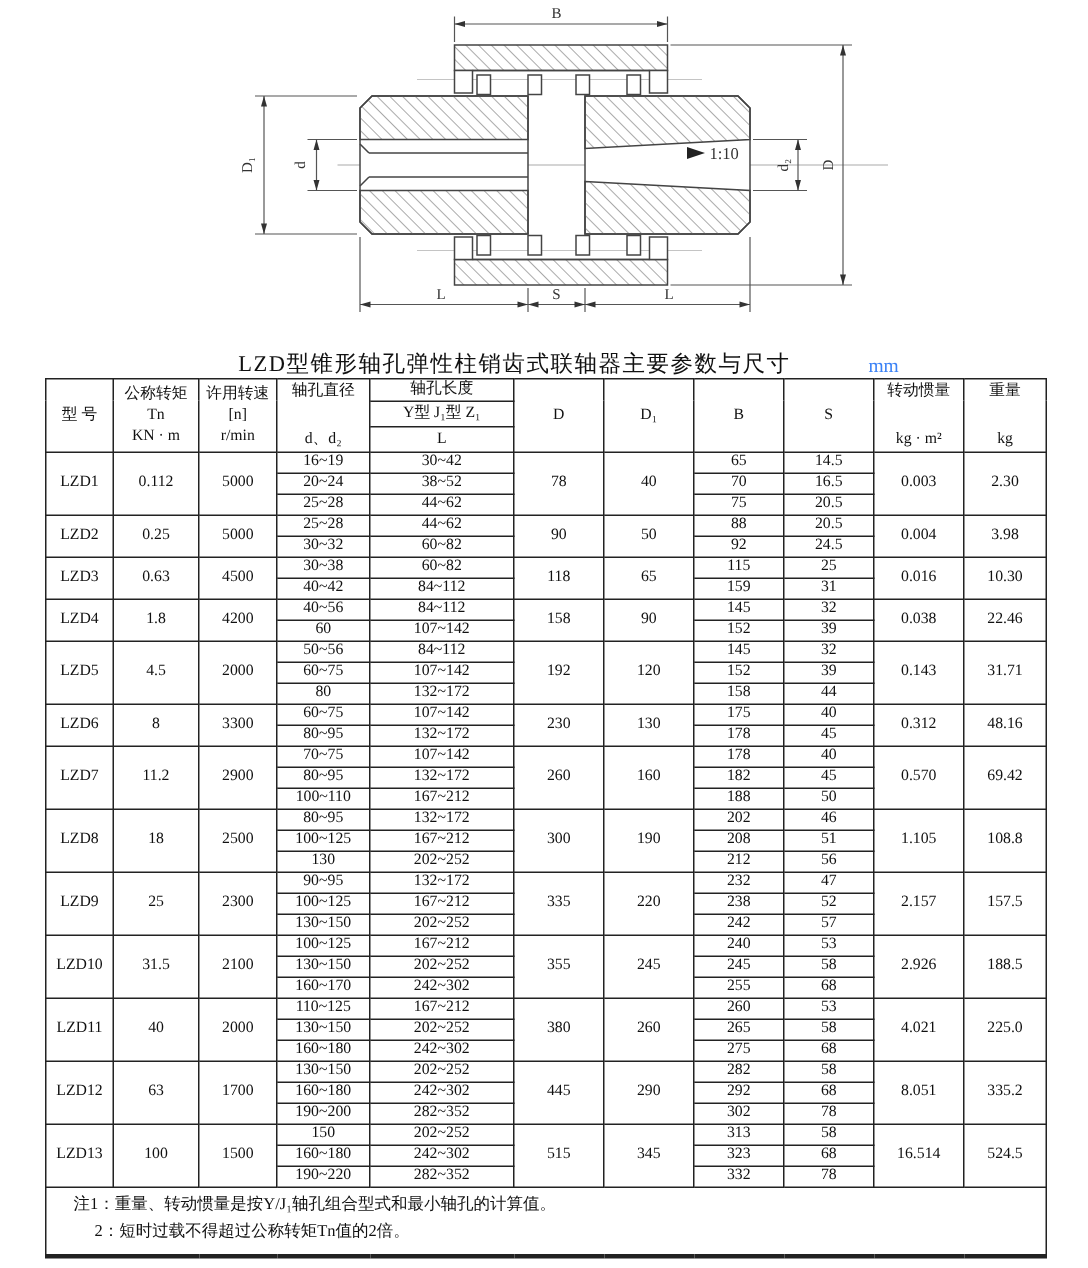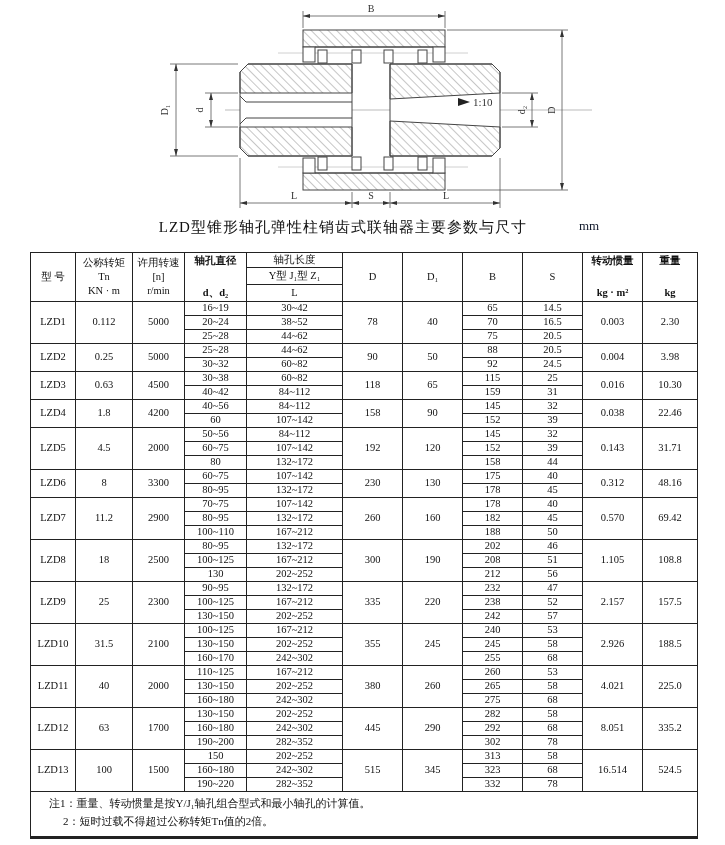--- a/index.html
+++ b/index.html
@@ -1,28 +1,28 @@
 <!DOCTYPE html>
 <html><head>
 <meta charset="utf-8">
 <style>
   html,body{margin:0;padding:0;background:#fff;}
   body{width:725px;height:845px;font-family:"Liberation Serif","DejaVu Serif",serif;color:#1a1a1a;}
   .page{position:relative;width:725px;height:845px;background:#fff;overflow:hidden;}
   .drawing-wrap{width:725px;height:218px;}
-  .title-row{height:34px;display:flex;align-items:flex-start;justify-content:center;gap:52px;margin-left:33px;}
+  .title-row{height:34px;display:flex;align-items:flex-end;justify-content:center;gap:52px;margin-left:33px;}
   .doc-title{font-size:15px;letter-spacing:1px;color:#111;}
-  .doc-unit{font-size:13px;color:#0f172a;}
+  .doc-unit{font-size:13px;color:#3b82f6;}
   table.params{border-collapse:collapse;margin:0 28px 0 30px;table-layout:fixed;width:667px;
     border:1px solid #222;border-bottom:3px solid #222;font-size:10.5px;}
   table.params td,table.params th{border:1px solid #222;text-align:center;vertical-align:middle;
     padding:0 1px;height:13px;line-height:1.15;font-weight:normal;color:#111;overflow:hidden;}
   table.params thead th{font-size:10.5px;}
   .hdr-stack div{line-height:1.35;}
-  .hdr-gap{display:flex;flex-direction:column;justify-content:space-between;height:44px;padding:2px 0;font-weight:bold;}
+  .hdr-gap{display:flex;flex-direction:column;justify-content:space-between;height:44px;padding:2px 0;}
   td.model-cell{text-align:left;padding-left:6px;}
   tr.notes-row td{text-align:left;height:auto;padding:3px 4px 6px 18px;font-size:11px;line-height:1.6;margin-top:28px;}
   .note2{margin-left:14px;}
   svg text{font-family:"Liberation Serif","DejaVu Serif",serif;fill:#333;}
 </style>
 </head>
 <body>
 
 <div class="page">
 

